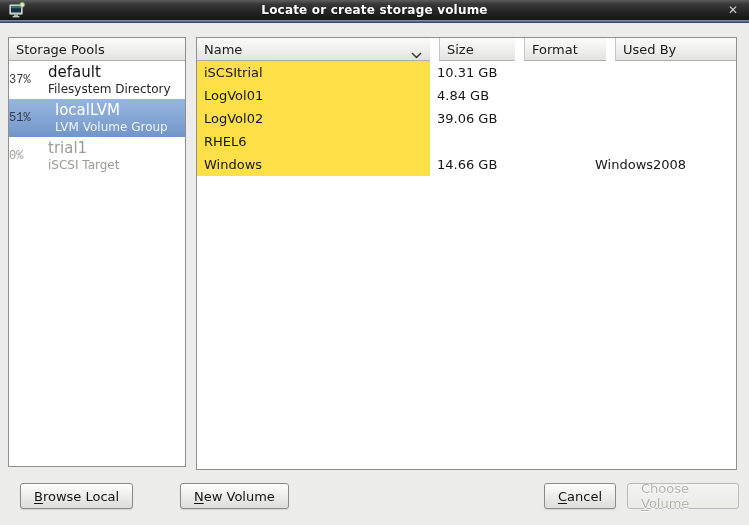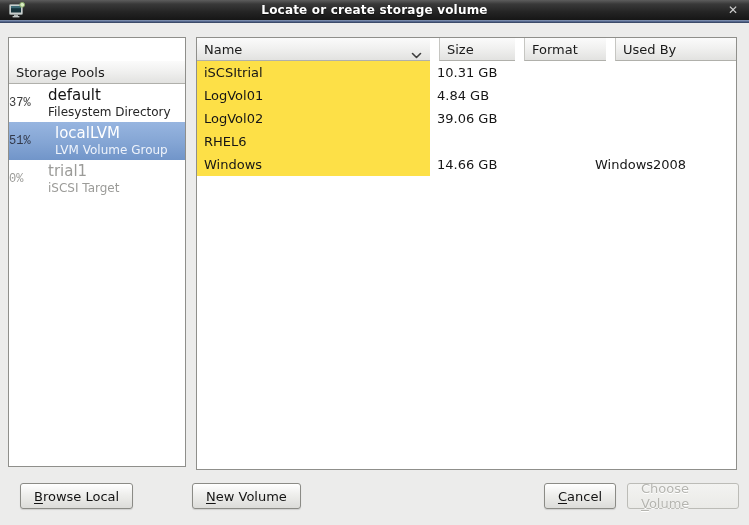--- a/index.html
+++ b/index.html
@@ -46,21 +46,20 @@
   .pools-panel{left:8px;top:37px;width:178px;height:430px;}
   .volumes-panel{left:196px;top:37px;width:541px;height:433px;}
 
   .panel-header{
     height:23px;
     background:linear-gradient(180deg,#fbfbfb 0%,#f1f1f0 45%,#e2e2e0 100%);
     border-bottom:1px solid #b0b0ab;
     display:flex;align-items:center;
     font-size:13px;color:#1a1a1a;
     box-sizing:border-box;
-    margin-top:23px;
   }
   .pools-panel .panel-header{padding-left:7px;}
 
   
   .pool-row{
     display:flex;align-items:center;height:38px;
   }
   .pool-pct{
     width:39px;flex:none;text-align:left;
     font-size:12px;color:#3d3d3d;box-sizing:border-box;font-family:Liberation Mono, monospace;
@@ -119,21 +118,21 @@
   }
   .btn .mn{text-decoration:underline;text-underline-offset:2px;}
   .btn.disabled{
     color:#b5b5b0;
     background:linear-gradient(180deg,#f3f3f1 0%,#eaeae7 100%);
     border-color:#bcbcb7;
     box-shadow:none;
     text-shadow:0 1px 0 #ffffff;
   }
   .btn-browse{left:20px;}
-  .btn-new{left:192px;}
+  .btn-new{left:180px;}
   .btn-cancel{right:133px;}
   .btn-choose{right:10px;width:112px;}
 </style>
 </head>
 <body>
 
 <div class="window">
 
   <div class="titlebar">
     <span class="titlebar-icon">

